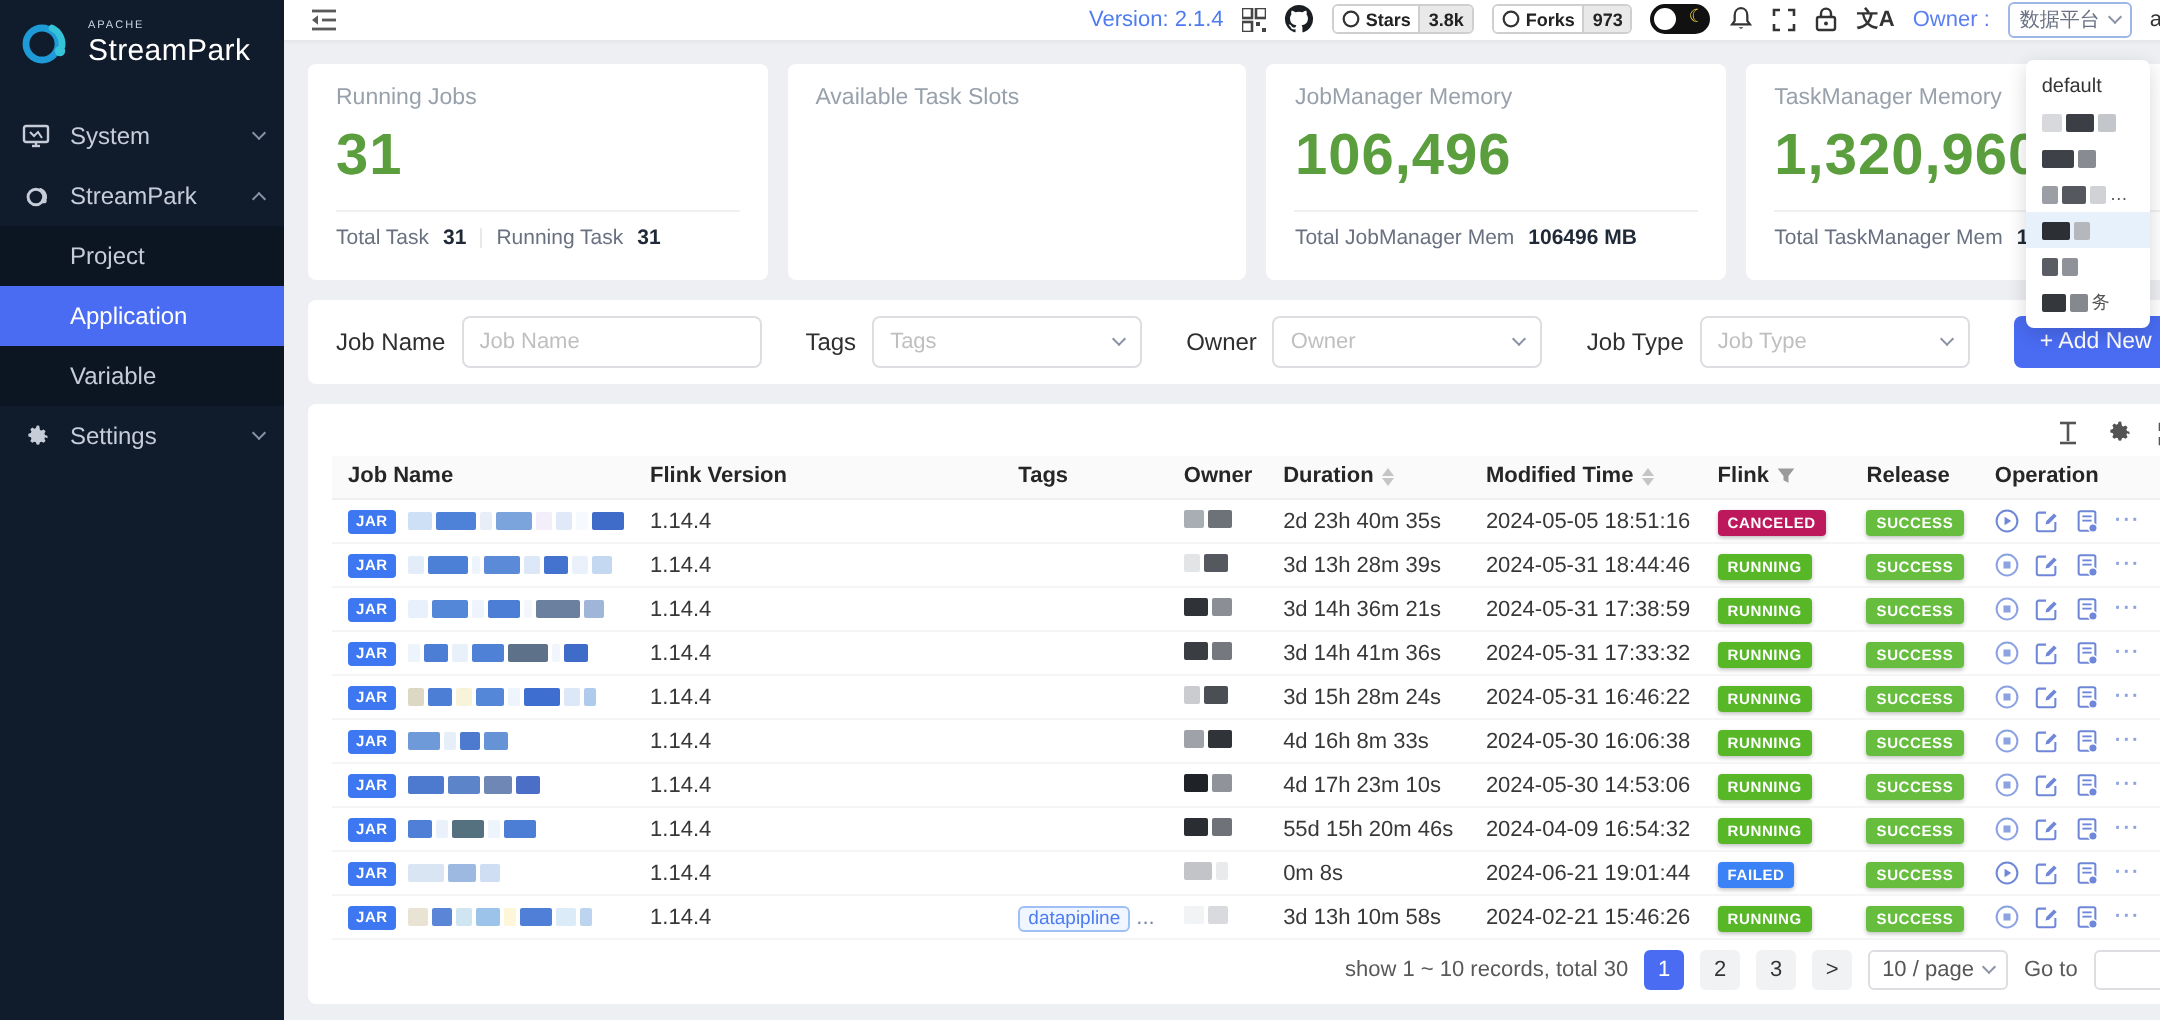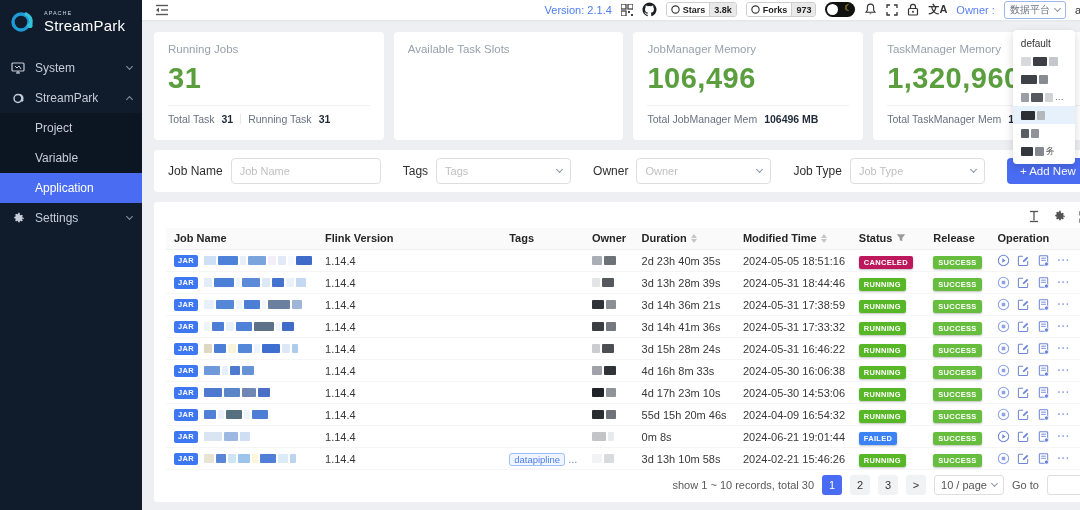--- a/index.html
+++ b/index.html
@@ -128,25 +128,25 @@
             <path d="M9 3a4.6 4.6 0 0 1 2.6 4.6" fill="none" stroke="#c6ccd8" stroke-width="1.6" stroke-linecap="round"></path>
             <circle cx="10.8" cy="9" r="1.4" fill="#c6ccd8"></circle>
           </svg>
         </span>
         <span class="lbl">StreamPark</span>
         <span class="chev up"></span>
       </div>
       <div class="mi sub">
         <span class="lbl">Project</span>
       </div>
+      <div class="mi sub active">
+        <span class="lbl">Application</span>
+      </div>
       <div class="mi sub">
         <span class="lbl">Variable</span>
-      </div>
-      <div class="mi sub active">
-        <span class="lbl">Application</span>
       </div>
       <div class="mi ">
         <span class="ico">
           <svg width="13" height="13" viewBox="0 0 14 14">
             <path fill="#c6ccd8" d="M7 4.6A2.4 2.4 0 1 0 7 9.4 2.4 2.4 0 0 0 7 4.6zm0 3.6A1.2 1.2 0 1 1 7 5.8a1.2 1.2 0 0 1 0 2.4zm5.6-.5.1-.7-.1-.7-1.3-.4-.3-.8.6-1.2-1-1-1.2.6-.8-.3L8.2.9 7.5.8l-.7.1-.4 1.3-.8.3-1.2-.6-1 1 .6 1.2-.3.8-1.3.4-.1.7.1.7 1.3.4.3.8-.6 1.2 1 1 1.2-.6.8.3.4 1.3.7.1.7-.1.4-1.3.8-.3 1.2.6 1-1-.6-1.2.3-.8z"></path>
           </svg>
         </span>
         <span class="lbl">Settings</span>
         <span class="chev"></span>
       </div>
@@ -408,21 +408,21 @@
                 <span class="th-inner">
                   <span>Modified Time</span>
                   <span class="sorter">
                     <i class="u"></i>
                     <i class="d"></i>
                   </span>
                 </span>
               </th>
               <th>
                 <span class="th-inner">
-                  <span>Status</span>
+                  <span>Flink</span>
                   <svg width="10" height="10" viewBox="0 0 12 12">
                     <path d="M1 1.5h10L7.5 6v4L4.5 8.6V6z" fill="#9a9a9a"></path>
                   </svg>
                 </span>
               </th>
               <th>
                 <span class="th-inner">
                   <span>Release</span>
                 </span>
               </th>

